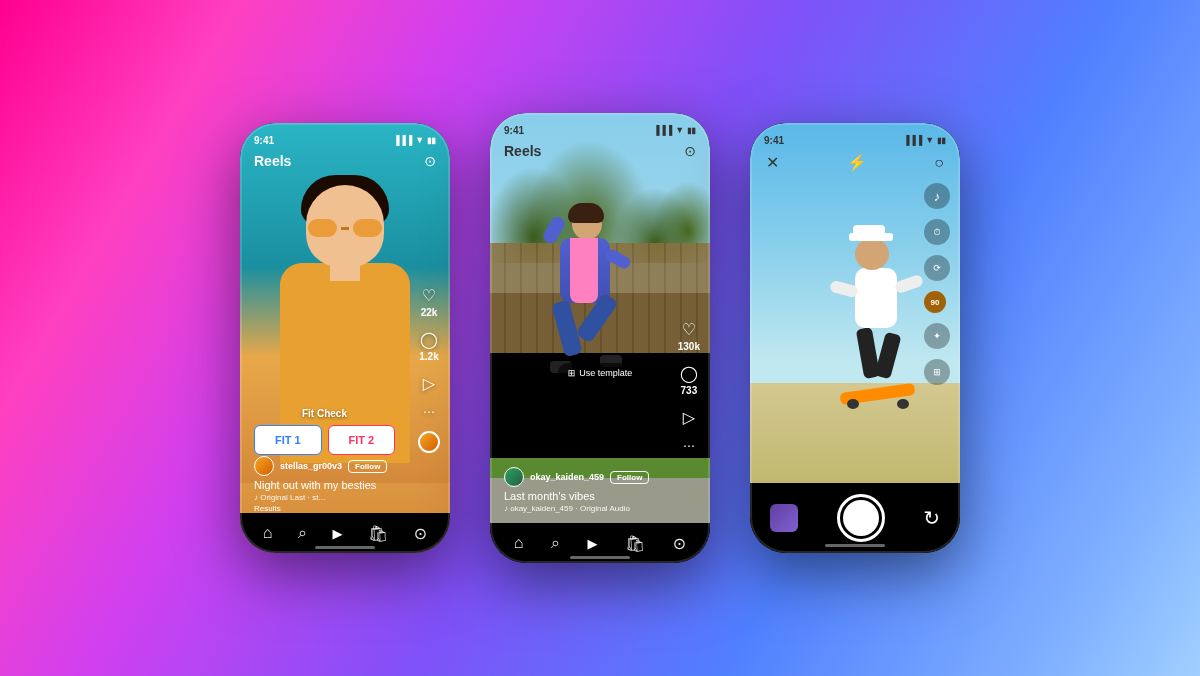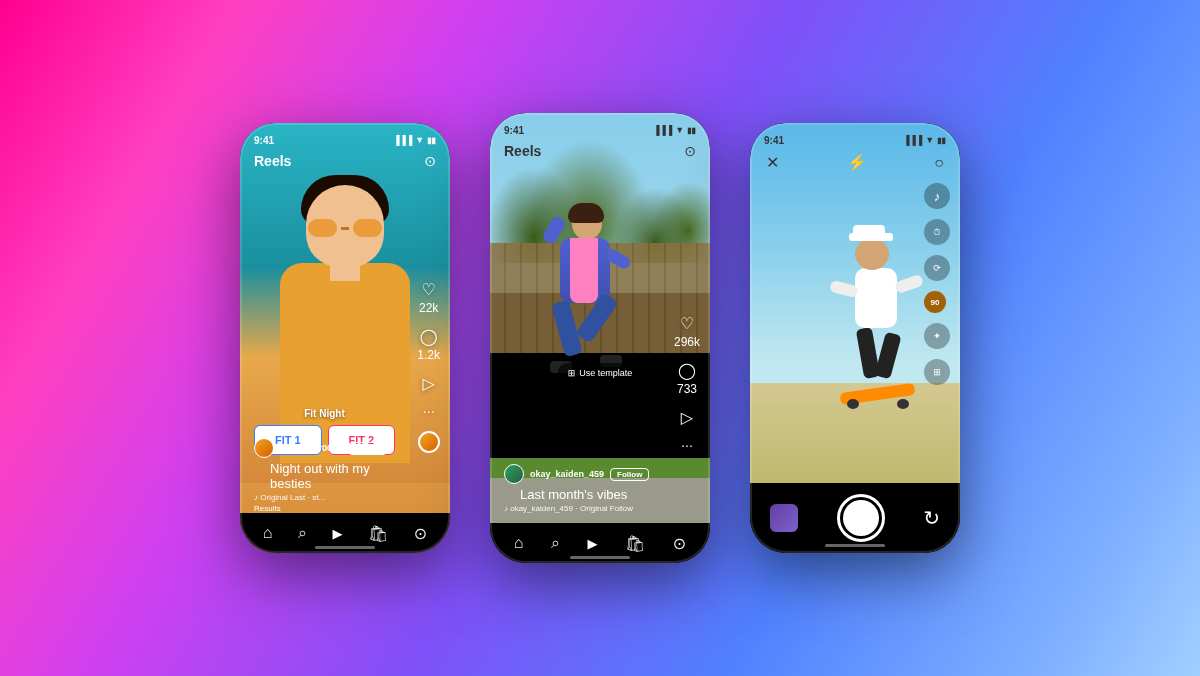--- a/index.html
+++ b/index.html
@@ -156,22 +156,22 @@
       align-items: center;
       gap: 2px;
     }
     .action-icon {
       color: #fff;
       font-size: 16px;
       filter: drop-shadow(0 1px 2px rgba(0,0,0,0.5));
     }
     .action-count {
       color: #fff;
-      font-size: 12px;
-      font-weight: 400;
+      font-size: 10px;
+      font-weight: 700;
     }
 
     
     .user-info {
       position: absolute;
       bottom: 40px;
       left: 14px;
       right: 55px;
       z-index: 20;
     }
@@ -197,23 +197,22 @@
       background: transparent;
       border: 1px solid #fff;
       color: #fff;
       font-size: 8px;
       padding: 1px 6px;
       border-radius: 4px;
       font-weight: 600;
     }
     .caption {
       color: #fff;
-      font-size: 13px;
+      font-size: 11px;
       margin-bottom: 2px;
-      margin-left: 16px;
     }
     .audio-row {
       color: #fff;
       font-size: 8px;
       opacity: 0.9;
     }
 
     
     .bottom-nav {
       position: absolute;
@@ -366,21 +365,21 @@
       </div>
       <div class="action-item">
         <span class="action-icon" style="font-size:12px;">⋯</span>
       </div>
       <div class="action-item">
         <div style="width:22px;height:22px;background:linear-gradient(135deg,#f5a623,#d45d00);border-radius:50%;border:2px solid #fff;"></div>
       </div>
     </div>
 
     <div class="fit-check-overlay">
-      <div class="fit-check-label">Fit Night</div>
+      <div class="fit-check-label">Fit Check</div>
       <div class="fit-buttons">
         <div class="fit-btn fit-btn-1">FIT 1</div>
         <div class="fit-btn fit-btn-2">FIT 2</div>
       </div>
     </div>
 
     <div class="user-info">
       <div class="user-row">
         <div class="avatar-circle"></div>
         <span class="username">stellas_gr00v3</span>
@@ -462,42 +461,42 @@
     </div>
 
     <div style="position:absolute;top:250px;left:50%;transform:translateX(-50%);background:rgba(0,0,0,0.6);color:#fff;font-size:9px;padding:5px 10px;border-radius:14px;white-space:nowrap;z-index:20;display:flex;align-items:center;gap:4px;">
       <span>⊞</span>
       <span>Use template</span>
     </div>
 
     <div class="side-actions" style="bottom:110px;">
       <div class="action-item">
         <span class="action-icon">♡</span>
-        <span class="action-count">296k</span>
+        <span class="action-count">130k</span>
       </div>
       <div class="action-item">
         <span class="action-icon">◯</span>
         <span class="action-count">733</span>
       </div>
       <div class="action-item">
         <span class="action-icon">▷</span>
       </div>
       <div class="action-item">
         <span class="action-icon" style="font-size:12px;">⋯</span>
       </div>
     </div>
 
     <div class="user-info" style="bottom:50px;right:50px;">
       <div class="user-row">
         <div class="avatar-circle" style="background:linear-gradient(135deg,#30a060,#206040);"></div>
         <span class="username">okay_kaiden_459</span>
         <div class="follow-btn">Follow</div>
       </div>
       <div class="caption">Last month's vibes</div>
-      <div class="audio-row">♪ okay_kaiden_459 · Original Follow</div>
+      <div class="audio-row">♪ okay_kaiden_459 · Original Audio</div>
     </div>
 
     <div class="bottom-nav">
       <span class="nav-item">⌂</span>
       <span class="nav-item">⌕</span>
       <span class="nav-item active" style="font-size:13px;">▶</span>
       <span class="nav-item">🛍</span>
       <span class="nav-item">⊙</span>
     </div>
     <div class="home-indicator"></div>

